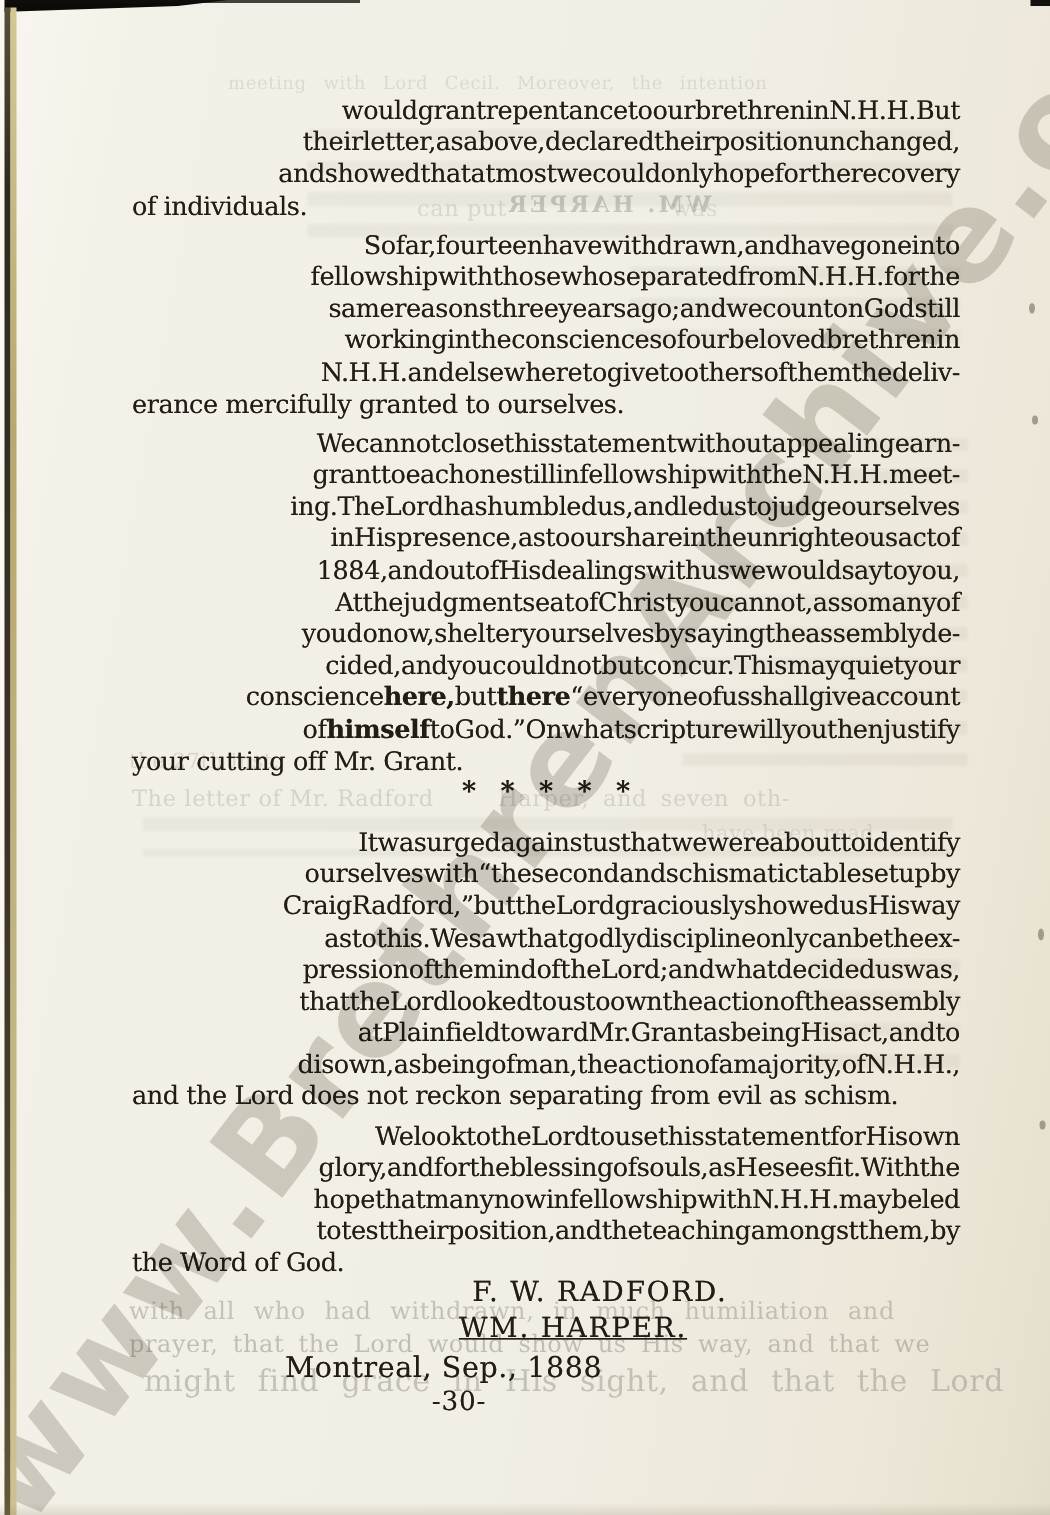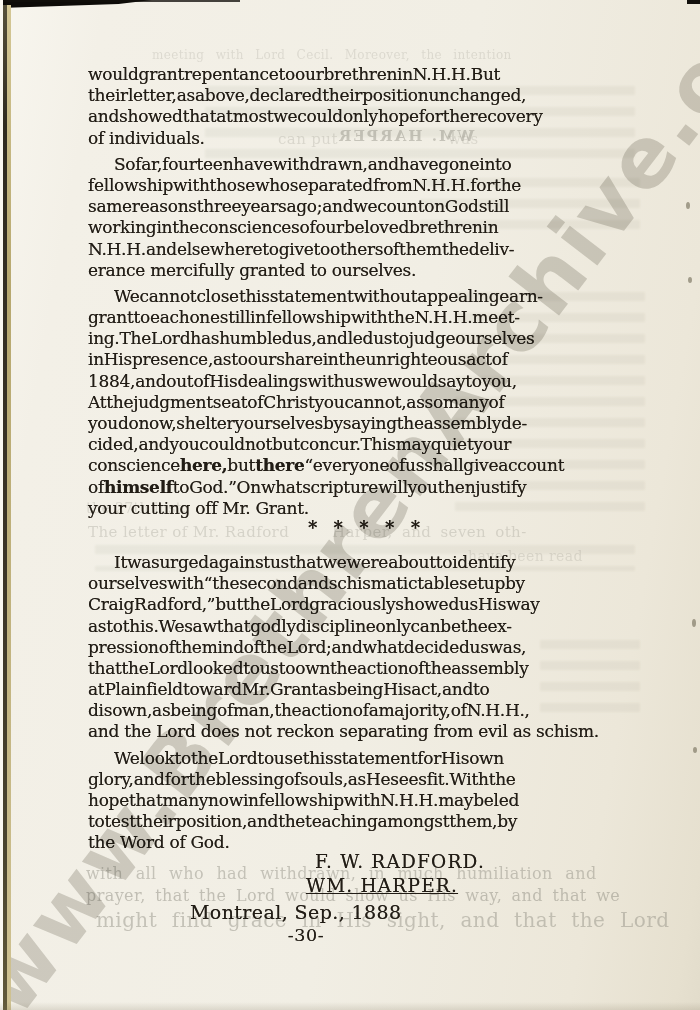--- a/index.html
+++ b/index.html
@@ -32,21 +32,21 @@
   
   .text-col{
     position:absolute;left:88px;top:64px;width:552px;z-index:2;
     font-size:17px;line-height:21.2px;color:#211c15;letter-spacing:-.3px;
     text-shadow:0 0 .35px rgba(25,18,10,.65);
   }
   .para{margin-bottom:5px;}
   .para.p4{margin-top:33px;}
   .para.indented .line:first-child{padding-left:26px;}
   .line{height:21.2px;white-space:nowrap;}
-  .line.jl{display:flex;justify-content:flex-start;}
+  .line.jl{display:flex;justify-content:flex-end;}
   .bold{font-weight:bold;}
   .divider{
     position:absolute;left:88px;top:517px;width:552px;z-index:2;text-align:center;
     font-size:18px;font-weight:bold;word-spacing:10px;color:#211c15;
     text-shadow:0 0 .35px rgba(25,18,10,.65);
   }
   .signature-block{position:absolute;left:88px;top:851px;width:552px;z-index:2;color:#211c15;
     font-size:18.5px;letter-spacing:1.2px;text-shadow:0 0 .35px rgba(25,18,10,.65);}
   .sig-line{height:24px;text-align:center;}
   .sig-line.first{padding-left:72px;}

